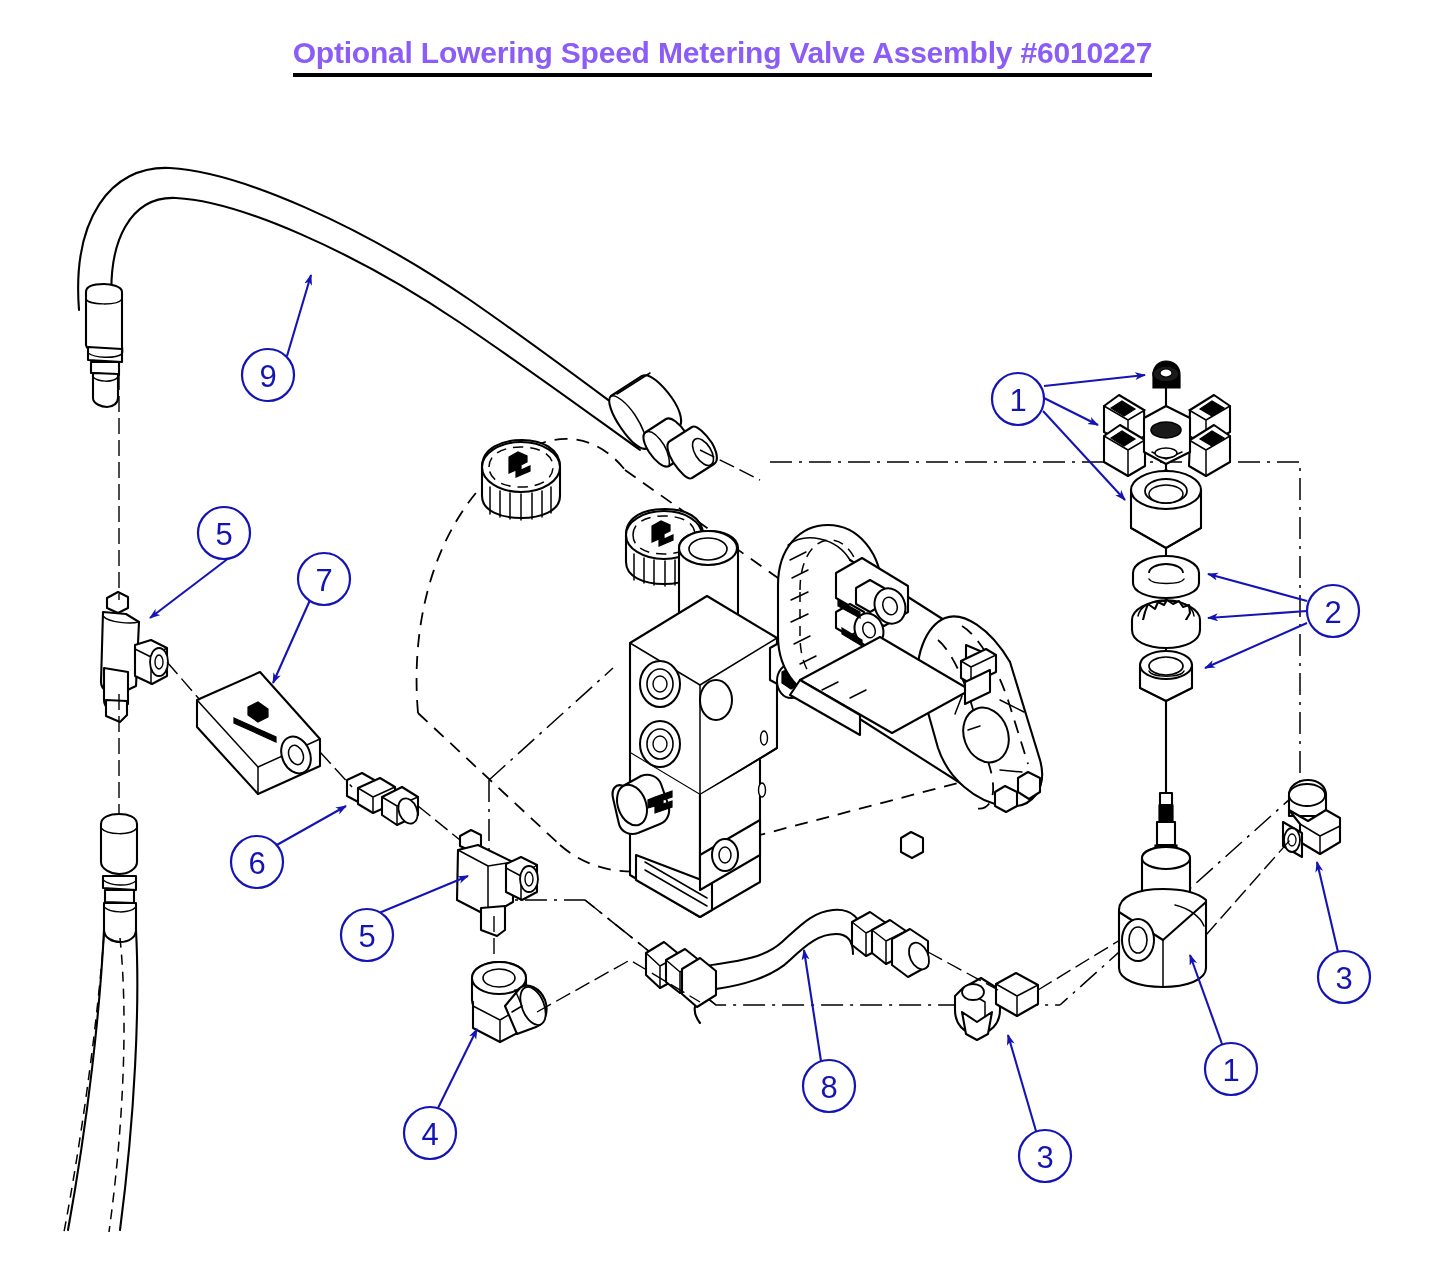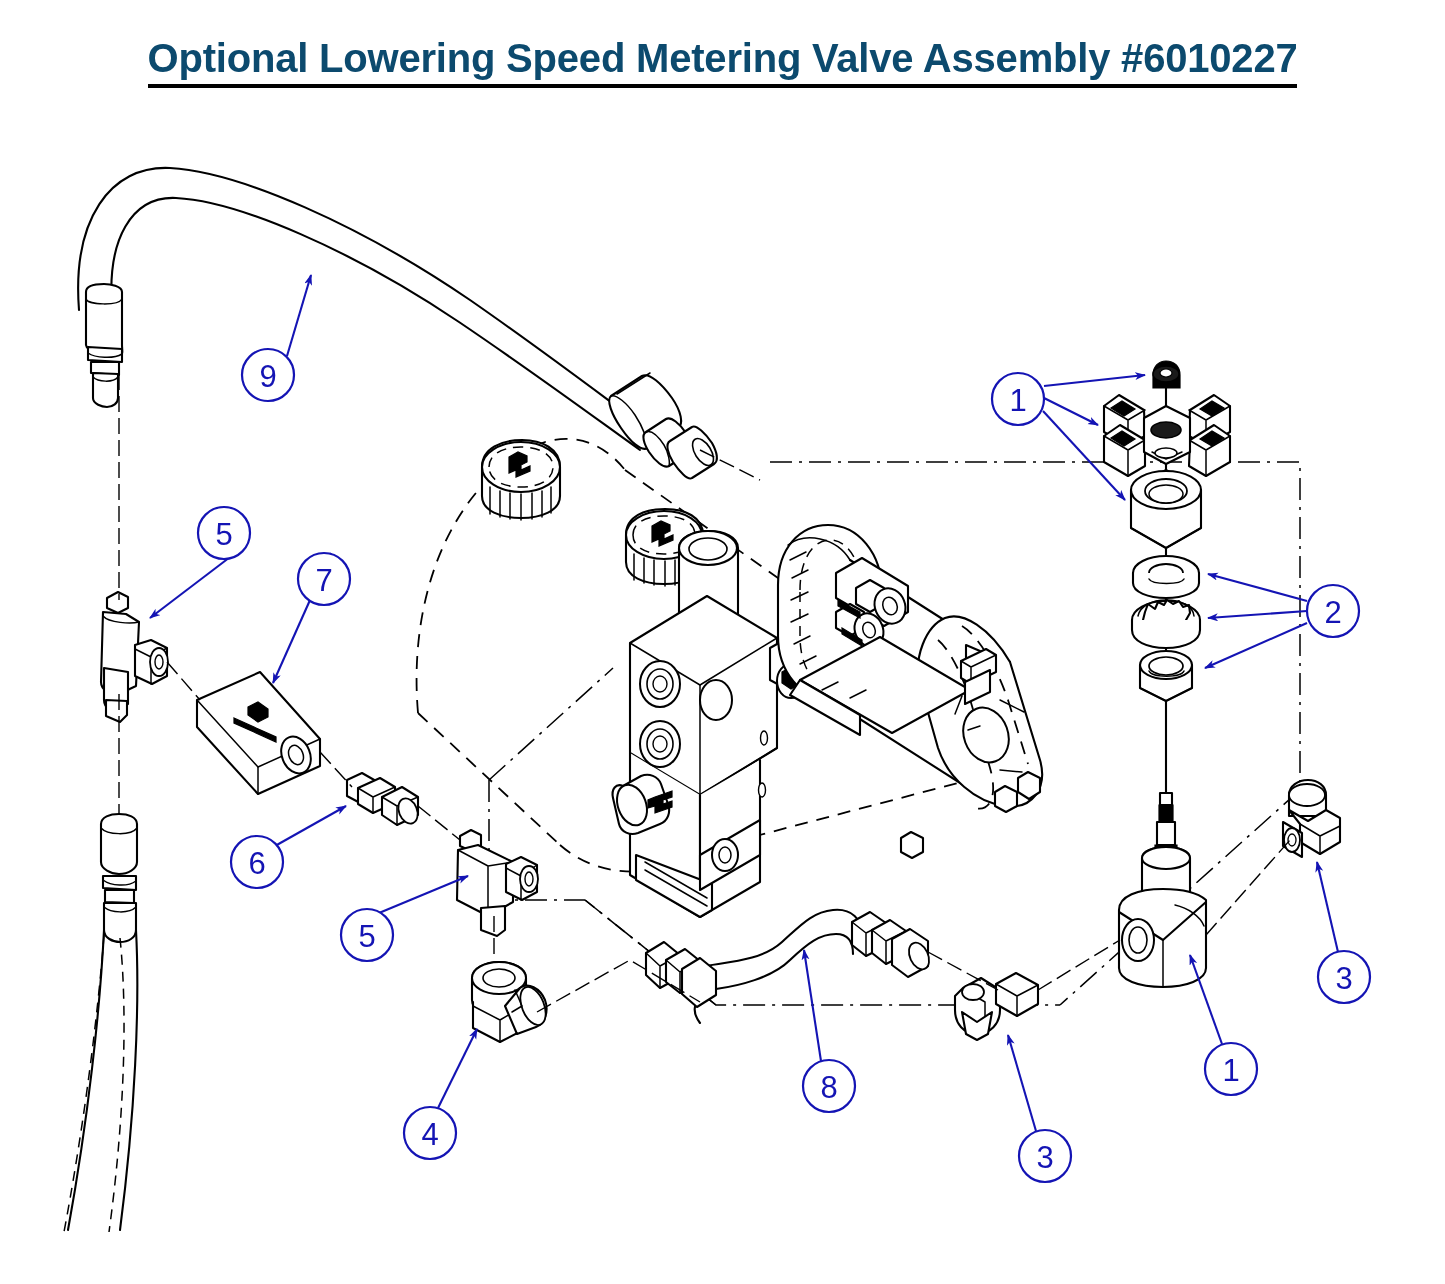--- a/index.html
+++ b/index.html
@@ -25,23 +25,23 @@
     position: absolute;
     top: 36px;
     left: 0;
     width: 1445px;
     text-align: center;
     pointer-events: none;
   }
   #title-text {
     display: inline-block;
     font-family: "Liberation Sans", sans-serif;
-    font-size: 40px;
+    font-size: 30px;
     font-weight: bold;
-    color: #0c4a6e;
+    color: #8b5cf6;
     letter-spacing: -0.2px;
     border-bottom: 4px solid #000000;
     padding-bottom: 3px;
     white-space: nowrap;
   }
   #drawing-svg {
     position: absolute;
     top: 0;
     left: 0;
     width: 1445px;

